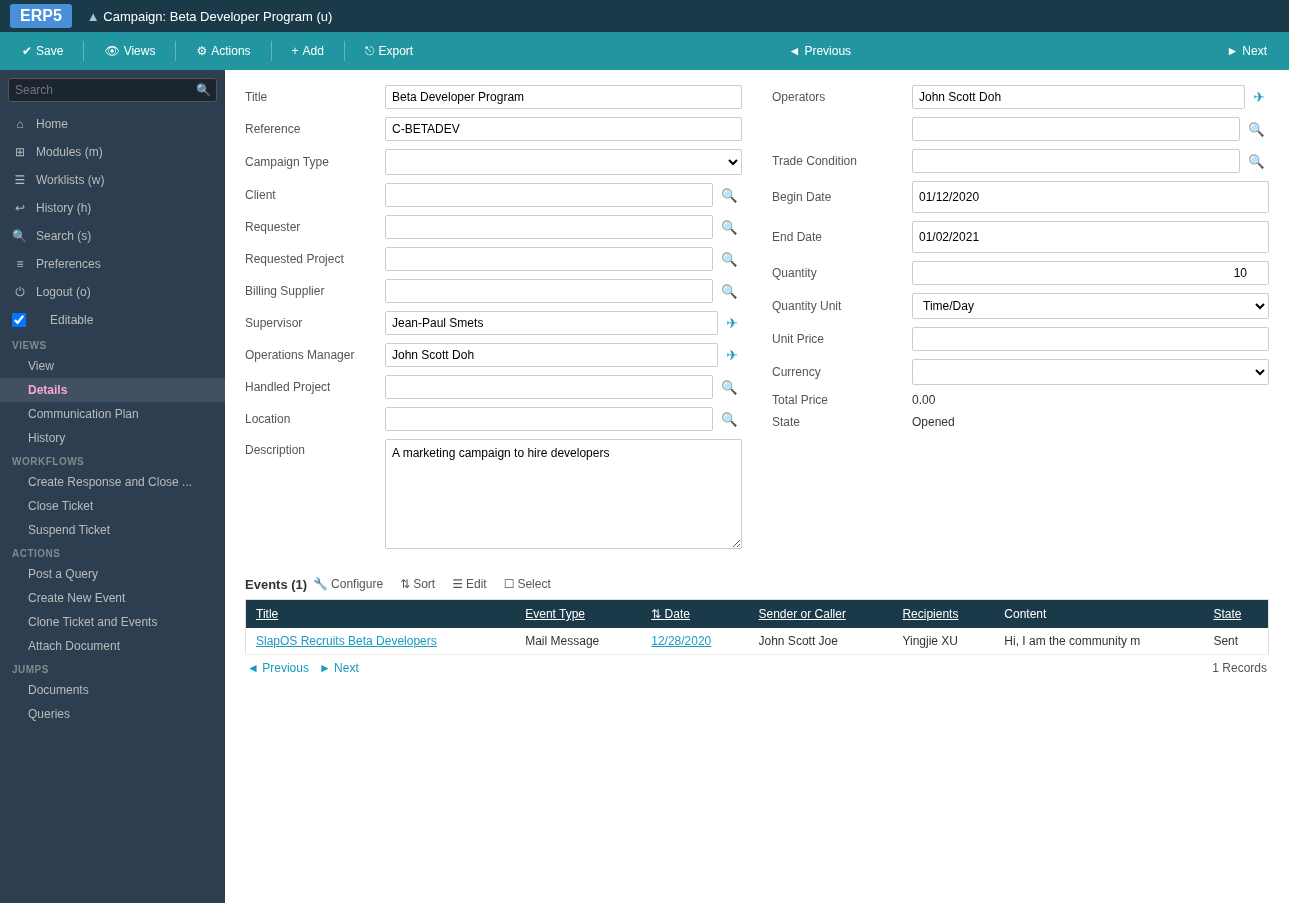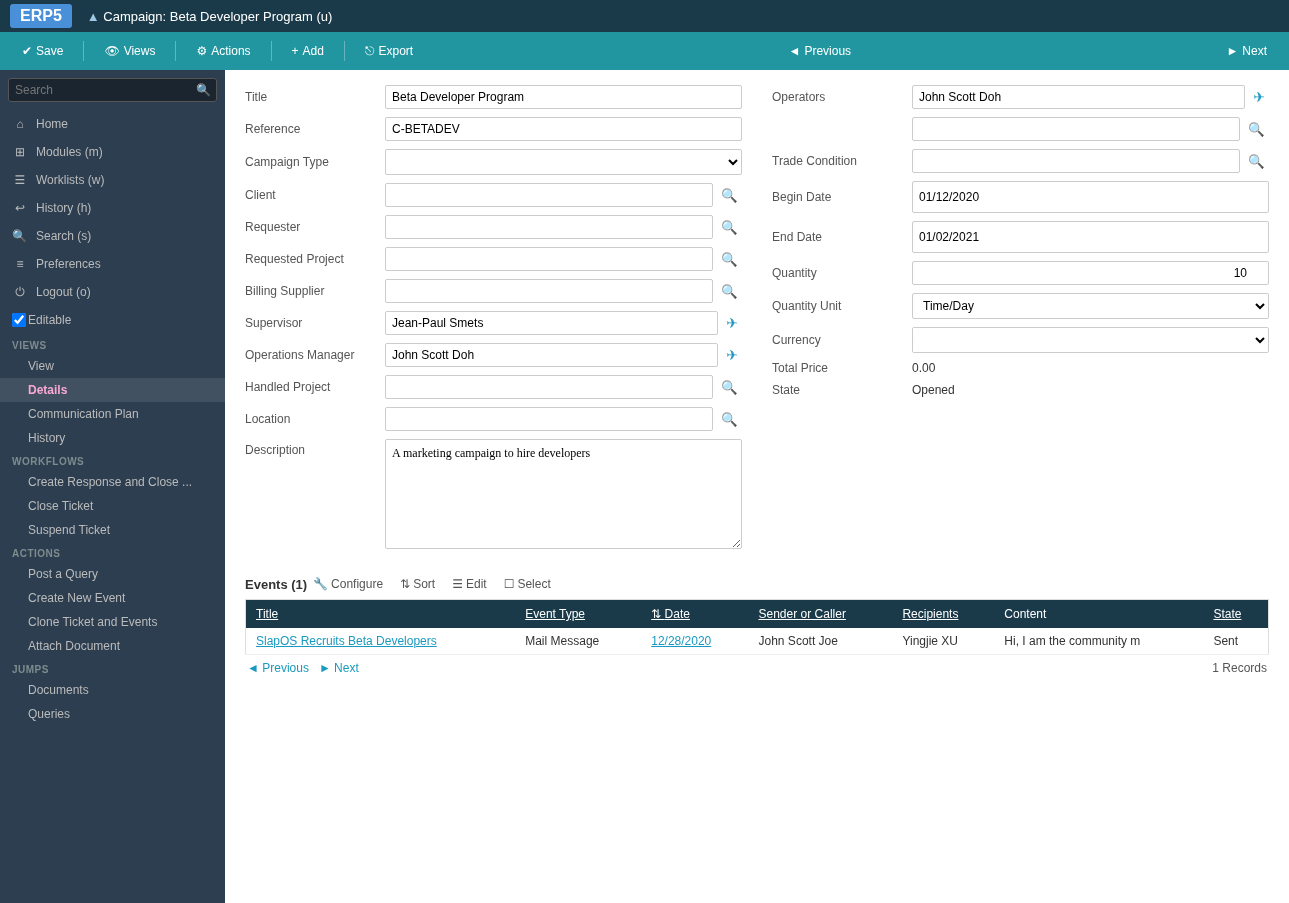--- a/index.html
+++ b/index.html
@@ -70,21 +70,21 @@
     .events-table td { padding: 6px 10px; font-size: 12px; border-bottom: 1px solid #eee; color: #333; }
 
     
     .table-pagination { display: flex; justify-content: space-between; align-items: center; padding: 6px 2px; font-size: 12px; color: #555; }
     .table-pagination-nav { display: flex; gap: 10px; }
     .pagination-btn { background: none; border: none; color: #1a9ac0; cursor: pointer; font-size: 12px; }
 
     .static-value { font-size: 12px; color: #333; }
 
     
-    .editable-item { display: flex; align-items: center; gap: 2px; }
+    .editable-item { display: flex; align-items: center; gap: 24px; }
     .editable-checkbox { width: 14px; height: 14px; }
 
     .date-input { width: 100%; border: 1px solid #ccc; padding: 8px 6px; font-size: 12px; border-radius: 2px; }
     .link-blue { color: #1a9ac0; text-decoration: underline; cursor: pointer; }
   </style>
 </head>
 <body>
 
 <div class="top-bar">
   <div class="erp5-logo">ERP5</div>
@@ -282,21 +282,21 @@
           <div class="field-row">
             <div class="field-label">Location</div>
             <div class="field-input-wrap">
               <input type="text" class="field-input-search" style="">
               <button class="search-btn">🔍</button>
             </div>
           </div>
 
           <div class="description-row">
             <div class="description-label">Description</div>
-            <textarea class="description-textarea" style="height: 110px; font-family: Liberation Serif, serif;">A marketing campaign to hire developers</textarea>
+            <textarea class="description-textarea" style="height: 110px;">A marketing campaign to hire developers</textarea>
           </div>
 
         </div>
 
         <div class="form-col">
 
           <div class="field-row">
             <div class="field-label">Operators</div>
             <div class="field-input-wrap">
               <input type="text" class="field-input-search" value="John Scott Doh" style="">
@@ -343,20 +343,26 @@
 
           <div class="field-row">
             <div class="field-label">Quantity Unit</div>
             <div class="field-input-wrap">
               <select class="field-select">
                 <option value="Time/Day">Time/Day</option>
               </select>
             </div>
           </div>
 
+          <div class="field-row">
+            <div class="field-label">Unit Price</div>
+            <div class="field-input-wrap">
+              <input type="text" class="field-input" style="">
+            </div>
+          </div>
 
           <div class="field-row">
             <div class="field-label">Currency</div>
             <div class="field-input-wrap">
               <select class="field-select">
                 <option value=""></option>
               </select>
             </div>
           </div>
 

